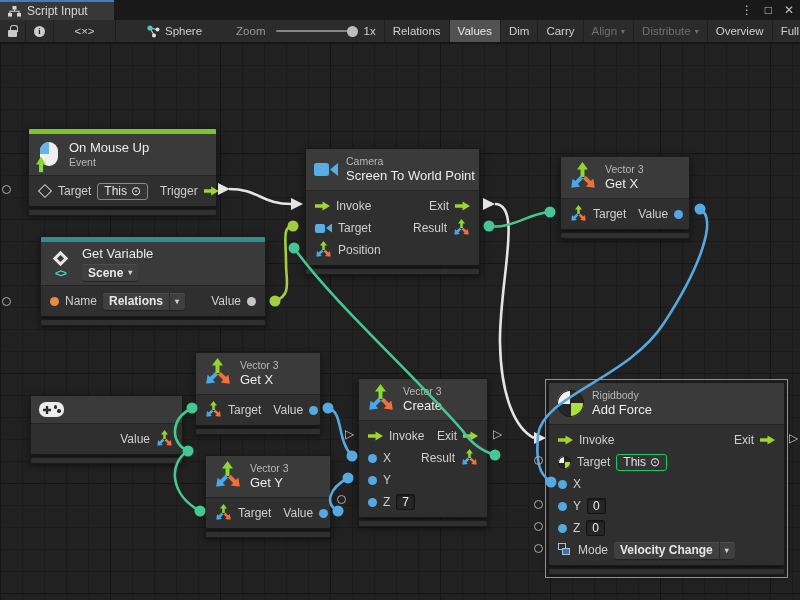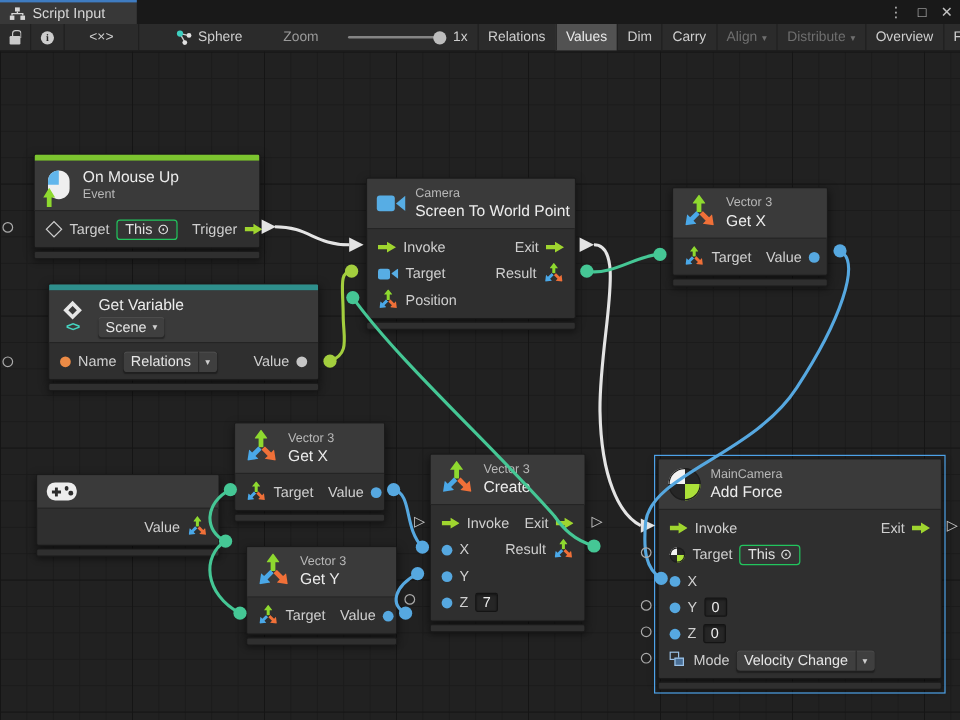--- a/index.html
+++ b/index.html
@@ -31,21 +31,21 @@
   .tbtn.active { background:#525252; color:#eaeaea; }
   .tbtn.disabled { color:#6f6f6f; }
   .flexsp { flex:1; }
   .lock { width:9px; height:12px; position:relative; }
   .lock:before { content:""; position:absolute; left:1.5px; top:0; width:6px; height:6px; border:1.5px solid #c9c9c9; border-bottom:none; border-radius:3px 3px 0 0; }
   .lock:after { content:""; position:absolute; left:0; top:5px; width:9px; height:7px; background:#c9c9c9; border-radius:1px; }
   .infoc { width:11px; height:11px; border-radius:50%; background:#cdcdcd; color:#252525; font-size:8.5px; font-weight:bold; display:flex; align-items:center; justify-content:center; font-family:"Liberation Serif",serif; }
   .zoom-track { width:80px; height:2px; background:#858585; border-radius:1px; position:relative; margin:0 4px; }
   .zoom-handle { position:absolute; right:-2px; top:-4.5px; width:11px; height:11px; border-radius:50%; background:#bdbdbd; }
   .bc-label { color:#cfcfcf; }
-  .dim-label { color:#9a9a9a; margin-right:16px; }
+  .dim-label { color:#9a9a9a; margin-right:2px; }
 
   
   .canvas {
     position:relative; width:800px; height:557px; background-color:#212121;
     background-image:
       linear-gradient(#151515 1px, transparent 1px),
       linear-gradient(90deg, #151515 1px, transparent 1px),
       linear-gradient(#1b1b1b 1px, transparent 1px),
       linear-gradient(90deg, #1b1b1b 1px, transparent 1px);
     background-size:110px 110px, 110px 110px, 22px 22px, 22px 22px;
@@ -130,21 +130,21 @@
   .enum .back { left:0; top:0; background:#2f2f2f; }
   .enum .front { left:4px; top:5px; background:#4a6f96; }
 
   
   .gobj { width:10px; height:10px; border:1.5px solid #cfcfcf; transform:rotate(45deg); flex:none; margin:0 2px; }
 
   
   .pill { display:inline-flex; align-items:center; gap:4px; background:#343434; border:1px solid #22c55e; border-radius:3px;
           padding:0 6px; height:17px; font-size:12px; color:#e2e2e2; }
   .dd { display:inline-flex; align-items:center; gap:5px; background:#3f3f3f; border-radius:3px; padding:0 6px; height:17px;
-        font-size:12px; color:#e6e6e6; box-shadow:inset 0 1px 0 rgba(255,255,255,.07), 0 1px 1px rgba(0,0,0,.35); }
+        font-size:12px; color:#e6e6e6; box-shadow:inset 0 1px 0 rgba(255,255,255,.07), 0 1px 1px rgba(0,0,0,.35);font-weight:bold; }
   .dd .darr { font-size:8px; color:#cfcfcf; }
   .dd.split .darr { border-left:1px solid #2a2a2a; padding-left:5px; margin-left:1px; align-self:stretch; display:flex; align-items:center; }
   .field { background:#262626; border:1px solid #141414; border-radius:2px; padding:0 5px; height:16px; line-height:15px;
            color:#ededed; font-size:12px; box-shadow:inset 0 1px 2px rgba(0,0,0,.45); }
 </style>
 </head>
 <body>
 
 <div class="titlebar">
   <div class="tab">
@@ -493,21 +493,21 @@
       </div>
     </div>
     <div class="node-footer"></div>
   </div>
 
   <div class="node selected" style="left:548px; top:339px; width:237px;">
     <div class="node-main">
       <div class="node-head">
         <span class="rb"></span>
         <span class="txt">
-          <span class="cat">MainCamera</span>
+          <span class="cat">Rigidbody</span>
           <span class="ttl">Add Force</span>
         </span>
       </div>
       <div class="node-body">
         <div class="row">
           <span class="farr"></span>
           <span class="lbl">Invoke</span>
           <span class="sp"></span>
           <span class="lbl">Exit</span>
           <span class="farr"></span>

